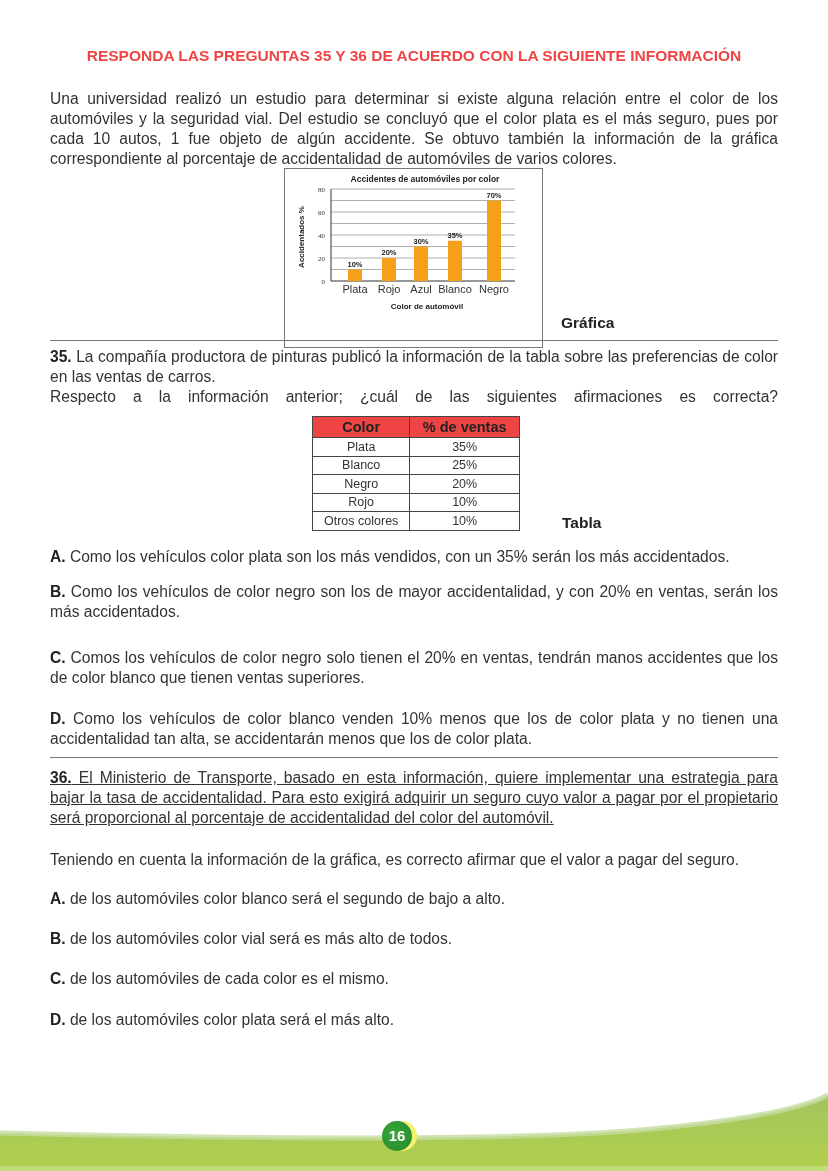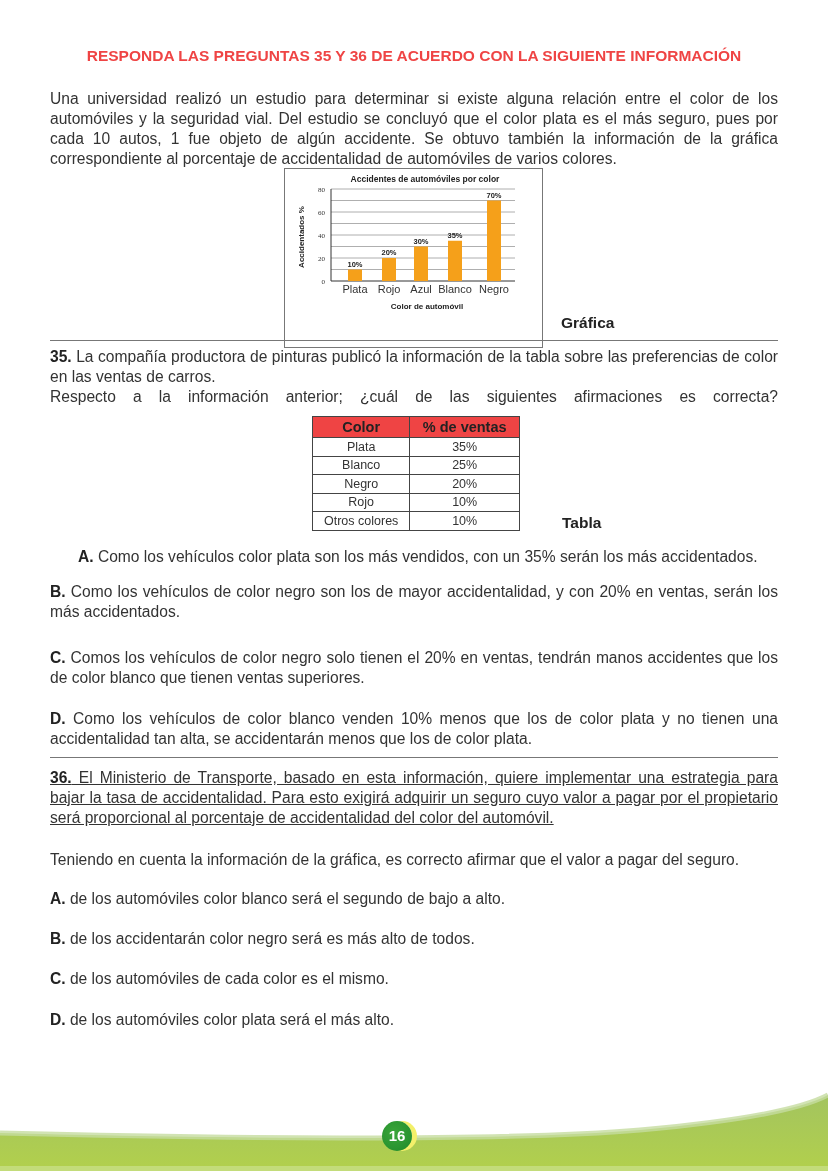--- a/index.html
+++ b/index.html
@@ -123,21 +123,21 @@
       <td>10%</td>
     </tr>
     <tr>
       <td>Otros colores</td>
       <td>10%</td>
     </tr>
   </tbody>
 </table>
 <div class="caption" style="left:562px; top:514px;">Tabla</div>
 
-<div class="para" style="top:547px;margin-left:28px;">
+<div class="para" style="top:547px;">
   <b>A.</b><span> Como los vehículos color plata son los más vendidos, con un 35% serán los más accidentados.</span>
 </div>
 <div class="para" style="top:582px;">
   <b>B.</b><span> Como los vehículos de color negro son los de mayor accidentalidad, y con 20% en ventas, serán los más accidentados.</span>
 </div>
 <div class="para" style="top:648px;">
   <b>C.</b><span> Comos los vehículos de color negro solo tienen el 20% en ventas, tendrán manos accidentes que los de color blanco que tienen ventas superiores.</span>
 </div>
 <div class="para" style="top:709px;">
   <b>D.</b><span> Como los vehículos de color blanco venden 10% menos que los de color plata y no tienen una accidentalidad tan alta, se accidentarán menos que los de color plata.</span>
@@ -147,21 +147,21 @@
 
 <div class="para" style="top:768px;text-decoration:underline;">
   <b>36.</b><span> El Ministerio de Transporte, basado en esta información, quiere implementar una estrategia para bajar la tasa de accidentalidad. Para esto exigirá adquirir un seguro cuyo valor a pagar por el propietario será proporcional al porcentaje de accidentalidad del color del automóvil.</span>
 </div>
 <div class="para" style="top:850px;">Teniendo en cuenta la información de la gráfica, es correcto afirmar que el valor a pagar del seguro.</div>
 
 <div class="para" style="top:889px;">
   <b>A.</b><span> de los automóviles color blanco será el segundo de bajo a alto.</span>
 </div>
 <div class="para" style="top:929px;">
-  <b>B.</b><span> de los accidentarán color negro será es más alto de todos.</span>
+  <b>B.</b><span> de los automóviles color vial será es más alto de todos.</span>
 </div>
 <div class="para" style="top:969px;">
   <b>C.</b><span> de los automóviles de cada color es el mismo.</span>
 </div>
 <div class="para" style="top:1010px;">
   <b>D.</b><span> de los automóviles color plata será el más alto.</span>
 </div>
 
 <svg class="footer" viewBox="0 0 828 91" preserveAspectRatio="none">
   <defs>

